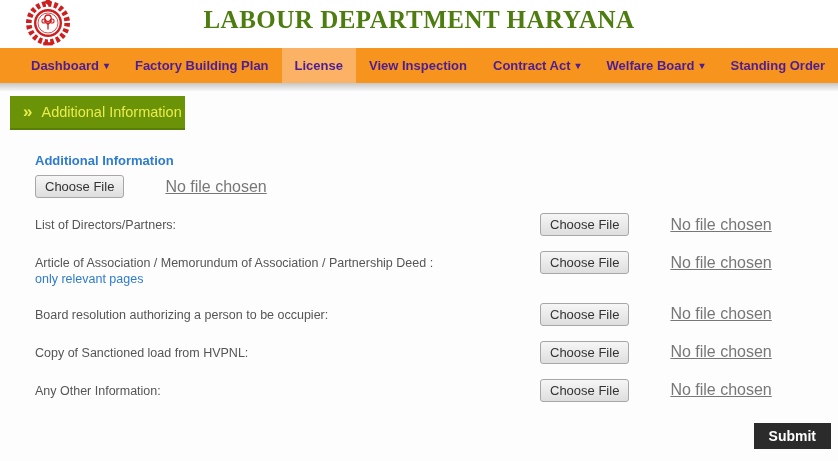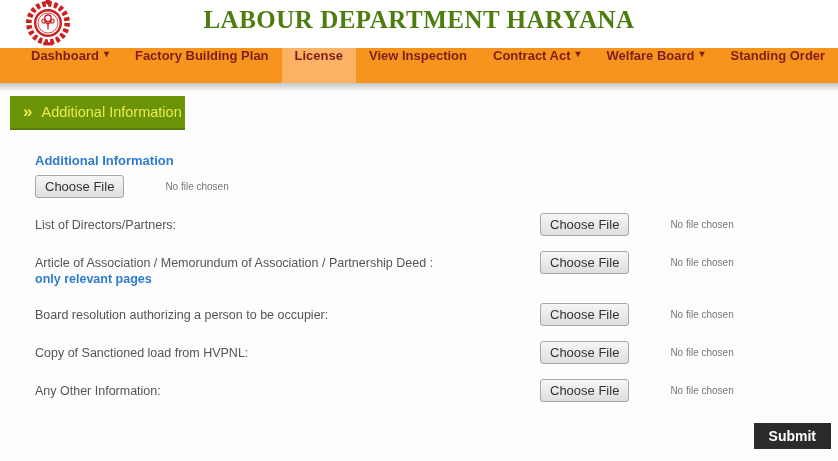--- a/index.html
+++ b/index.html
@@ -10,46 +10,46 @@
   
   .header { position:relative; height:48px; background:#fff; }
   .logo { position:absolute; left:24px; top:-3px; width:48px; height:52px; }
   .site-title { text-align:center; padding-top:6px;
     font-family:"Liberation Serif", serif; font-weight:bold; font-size:25px;
     color:#4d7c0f; letter-spacing:0.5px; }
 
   
   .nav { height:35px; background:var(--orange); display:flex; align-items:stretch;
     padding-left:18px; white-space:nowrap; overflow:hidden; }
-  .nav-item { display:flex; align-items:flex-start; padding:0 13px; font-size:13px;
-    font-weight:bold; color:#7f1d1d; cursor:pointer; }
+  .nav-item { display:flex; align-items:center; padding:0 13px; font-size:13px;
+    font-weight:bold; color:#4c1d95; cursor:pointer; }
   .nav-item.active { background:var(--orange-active); }
   .nav-caret { font-size:10px; margin-left:5px; }
   .nav-shadow { height:8px; background:linear-gradient(#c6c6c6, #f7f7f7); }
 
   
   .banner { margin:5px 0 0 10px; width:175px; height:34px; background:var(--green);
     border-bottom:2px solid #5a7f06; display:flex; align-items:center;
     padding-left:13px; cursor:pointer; }
   .banner-chevron { color:var(--yellow); font-size:17px; font-weight:bold; margin-right:9px; }
   .banner-label { color:var(--yellow); font-size:14.5px; }
 
   
   .content { padding:23px 0 0 35px; position:relative; }
   .form-heading { color:var(--blue); font-size:13px; font-weight:bold; margin-bottom:7px; }
   .form-note { color:var(--red); font-size:12.5px; margin-bottom:13px; }
   .rows { }
   .row { display:flex; align-items:flex-start; margin-bottom:15px; min-height:22px; }
   .row-label { width:505px; font-size:12.5px; color:#555; line-height:1.3; padding-top:4px; }
-  .row-sublabel { color:var(--blue);font-weight:bold; }
+  .row-sublabel { color:var(--blue); }
   .file-control { display:inline-flex; align-items:center;gap:34px; }
   .choose-btn { font-size:13px; color:#333; background:linear-gradient(#f6f6f6,#dedede);
     border:1px solid #a7a7a7; border-radius:3px; padding:3px 9px; cursor:pointer;
     font-family:"Liberation Sans", sans-serif; }
-  .no-file { font-size:10px; color:#777; margin-left:7px; }
+  .no-file { font-size:16px; color:#777; margin-left:7px;text-decoration:underline; }
 
   .submit-btn { position:absolute; right:7px; bottom:12px; background:#2b2b2b;
     color:#fff; font-weight:bold; font-size:14px; padding:5px 15px; border:none;
     cursor:pointer; font-family:"Liberation Sans", sans-serif; }
 </style>
 </head>
 <body>
 
 <div class="page">
 

